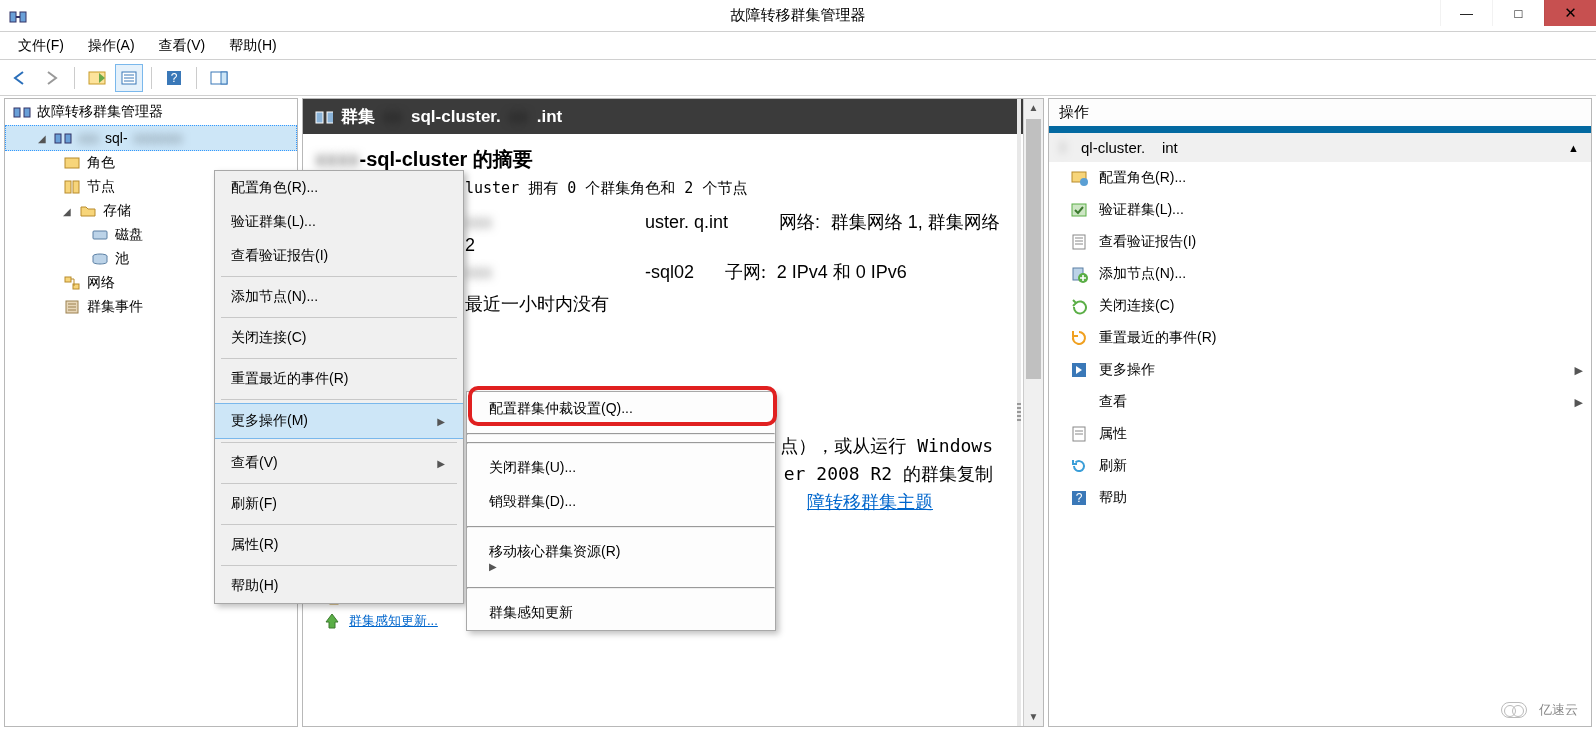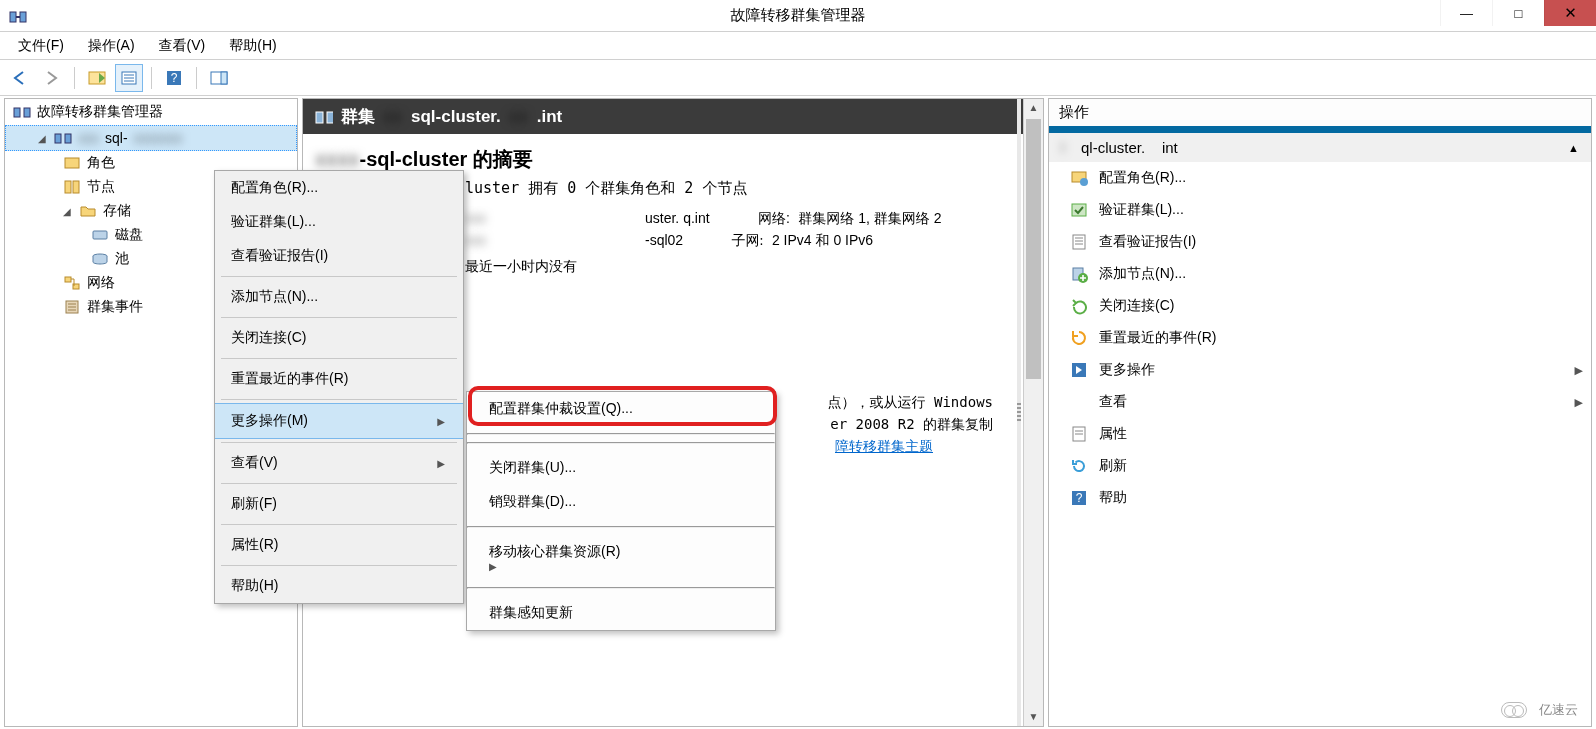--- a/index.html
+++ b/index.html
@@ -43,21 +43,21 @@
   .indent-2 { padding-left:58px !important; }
   .indent-3 { padding-left:86px !important; }
   .caret { width:10px; font-size:10px; color:#555; display:inline-block; }
   .ticon { width:18px; height:18px; display:flex; align-items:center; justify-content:center; font-size:14px; }
 
   
   .center-header { background:#3b3b3b; color:#fff; padding:6px 12px; font-size:17px; font-weight:bold; display:flex; align-items:center; gap:8px;}
   .center-body { padding:0 12px 12px 12px; }
   .summary-title { font-size:20px; font-weight:bold; margin:12px 0 6px; font-family:"SimSun","NSimSun",monospace;}
   .summary-sub { font-size:15px; font-family:"SimSun","NSimSun",monospace; margin-bottom:12px;}
-  .kv-row { font-size:14px; font-family:"SimSun","NSimSun",monospace; margin:4px 0;}
+  .kv-row { font-size:18px; font-family:"SimSun","NSimSun",monospace; margin:4px 0;}
   .kv-row .label { display:inline-block; width:180px;}
   .link { color:#0066cc; text-decoration:underline; cursor:pointer;}
   .action-link-row { display:flex; align-items:center; gap:8px; margin:6px 0; padding-left:8px;}
 
   
   .center-scroll { position:absolute; right:0; top:0; bottom:0; width:20px; background:#f0f0f0; border-left:1px solid #ccc; }
   .scroll-thumb { position:absolute; left:2px; right:2px; background:#c0c0c0; }
   .scroll-arrow { position:absolute; left:2px; right:2px; height:18px; background:#f0f0f0; text-align:center; font-size:10px; line-height:18px; color:#555;}
 
   .center-dragbar { position:absolute; right:22px; top:0; bottom:0; width:4px; background:#e8e8e8; }
@@ -279,21 +279,21 @@
       </div>
       <div class="summary-sub" style="padding-left:150px;">luster 拥有 0 个群集角色和 2 个节点</div>
 
       <div class="kv-row" style="padding-left:150px;">
         <span class="label blur">xxx</span><span>uster.      q.int</span>
         <span style="margin-left:40px;">网络:</span>
         <span>群集网络 1, 群集网络 2</span>
       </div>
       <div class="kv-row" style="padding-left:150px;">
         <span class="label blur">xxx</span><span>-sql02</span>
-        <span style="margin-left:40px;font-family:Liberation Serif, serif;">子网:</span>
+        <span style="margin-left:20px;font-family:Liberation Serif, serif;">子网:</span>
         <span>2 IPv4 和 0 IPv6</span>
       </div>
       <div class="kv-row" style="padding-left:150px; margin-top:8px;">最近一小时内没有</div>
 
       <div style="height:110px;"></div>
 
       <div class="kv-row" style="text-align:right; padding-right:10px;">点），或从运行 Windows</div>
       <div class="kv-row" style="text-align:right; padding-right:10px;">er 2008 R2 的群集复制</div>
       <div class="kv-row" style="text-align:right; padding-right:70px;"><span class="link">障转移群集主题</span></div>
 

